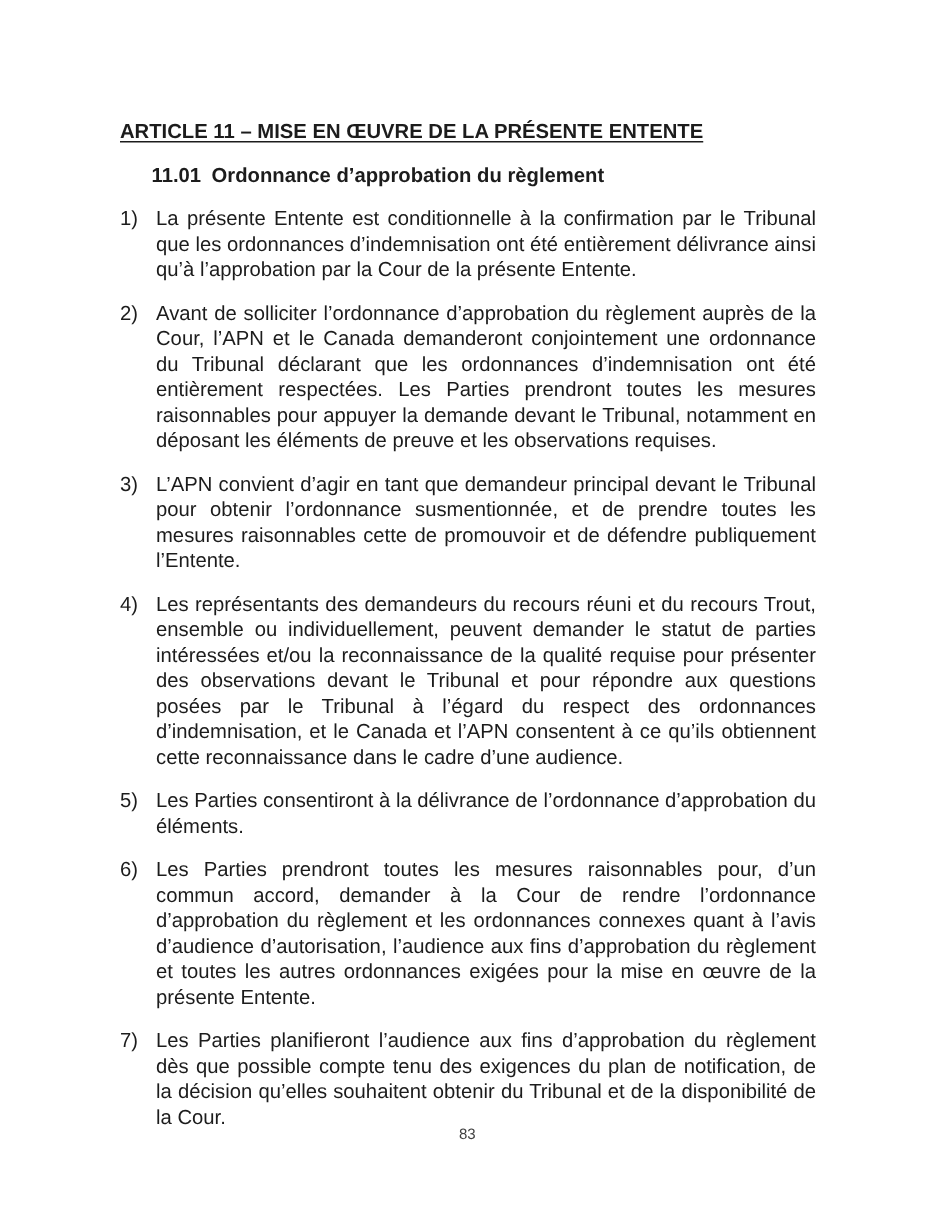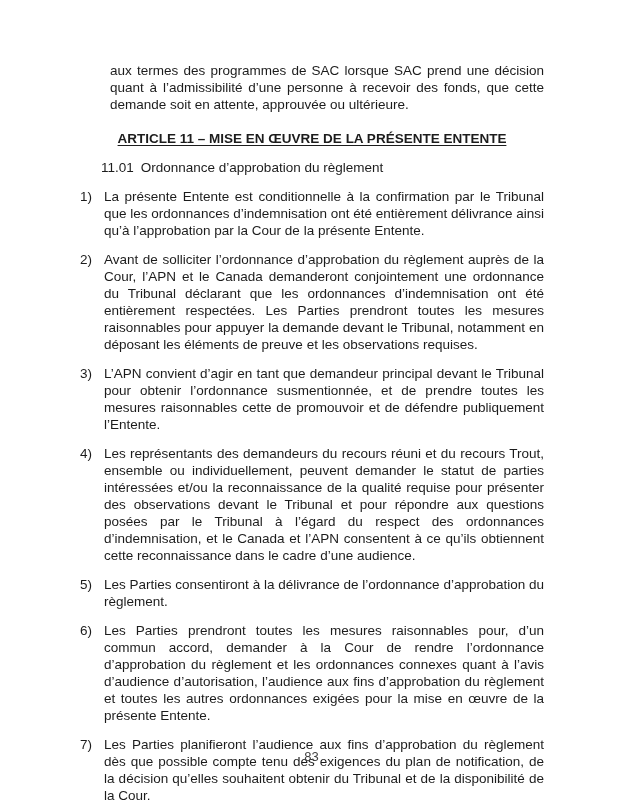--- a/index.html
+++ b/index.html
@@ -24,56 +24,54 @@
     margin-left: 110px;
     margin-right: 79px;
     text-align: justify;
   }
   .article-heading {
     margin-top: 17px;
     margin-left: 80px;
     margin-right: 79px;
     font-size: 13.5px;
     font-weight: bold;
-    text-align: center;
     text-decoration: underline;
     text-underline-offset: 2px;
   }
   .section-heading {
     margin-top: 12px;
     margin-left: 101px;
     font-size: 13.5px;
-    font-weight: normal;
+    font-weight: bold;
   }
   .section-heading .sec-num { margin-right: 7px; }
   .item {
     display: flex;
     margin-top: 12px;
     margin-left: 80px;
     margin-right: 79px;
   }
   .item .num { flex: 0 0 24px; }
   .item .txt { flex: 1; text-align: justify; }
   .page-number {
     position: absolute;
     top: 751px;
     left: 0;
     right: 0;
     text-align: center;
-    font-size: 13px;
+    font-size: 10px;
     line-height: 12px;
     color: #3f3f3f;
   }
 </style>
 </head>
 <body>
 
 <div class="doc-page">
 
-  <p class="intro">aux termes des programmes de SAC lorsque SAC prend une décision quant à l’admissibilité d’une personne à recevoir des fonds, que cette demande soit en attente, approuvée ou ultérieure.</p>
 
   <h1 class="article-heading">ARTICLE 11 – MISE EN ŒUVRE DE LA PRÉSENTE ENTENTE</h1>
 
   <h2 class="section-heading"><span class="sec-num">11.01</span><span>Ordonnance d’approbation du règlement</span></h2>
 
   <div class="item">
     <span class="num">1)</span>
     <span class="txt">La présente Entente est conditionnelle à la confirmation par le Tribunal que les ordonnances d’indemnisation ont été entièrement délivrance ainsi qu’à l’approbation par la Cour de la présente Entente.</span>
   </div>
 
@@ -87,21 +85,21 @@
     <span class="txt">L’APN convient d’agir en tant que demandeur principal devant le Tribunal pour obtenir l’ordonnance susmentionnée, et de prendre toutes les mesures raisonnables cette de promouvoir et de défendre publiquement l’Entente.</span>
   </div>
 
   <div class="item">
     <span class="num">4)</span>
     <span class="txt">Les représentants des demandeurs du recours réuni et du recours Trout, ensemble ou individuellement, peuvent demander le statut de parties intéressées et/ou la reconnaissance de la qualité requise pour présenter des observations devant le Tribunal et pour répondre aux questions posées par le Tribunal à l’égard du respect des ordonnances d’indemnisation, et le Canada et l’APN consentent à ce qu’ils obtiennent cette reconnaissance dans le cadre d’une audience.</span>
   </div>
 
   <div class="item">
     <span class="num">5)</span>
-    <span class="txt">Les Parties consentiront à la délivrance de l’ordonnance d’approbation du règlement.</span>
+    <span class="txt">Les Parties consentiront à la délivrance de l’ordonnance d’approbation du éléments.</span>
   </div>
 
   <div class="item">
     <span class="num">6)</span>
     <span class="txt">Les Parties prendront toutes les mesures raisonnables pour, d’un commun accord, demander à la Cour de rendre l’ordonnance d’approbation du règlement et les ordonnances connexes quant à l’avis d’audience d’autorisation, l’audience aux fins d’approbation du règlement et toutes les autres ordonnances exigées pour la mise en œuvre de la présente Entente.</span>
   </div>
 
   <div class="item">
     <span class="num">7)</span>
     <span class="txt">Les Parties planifieront l’audience aux fins d’approbation du règlement dès que possible compte tenu des exigences du plan de notification, de la décision qu’elles souhaitent obtenir du Tribunal et de la disponibilité de la Cour.</span>

